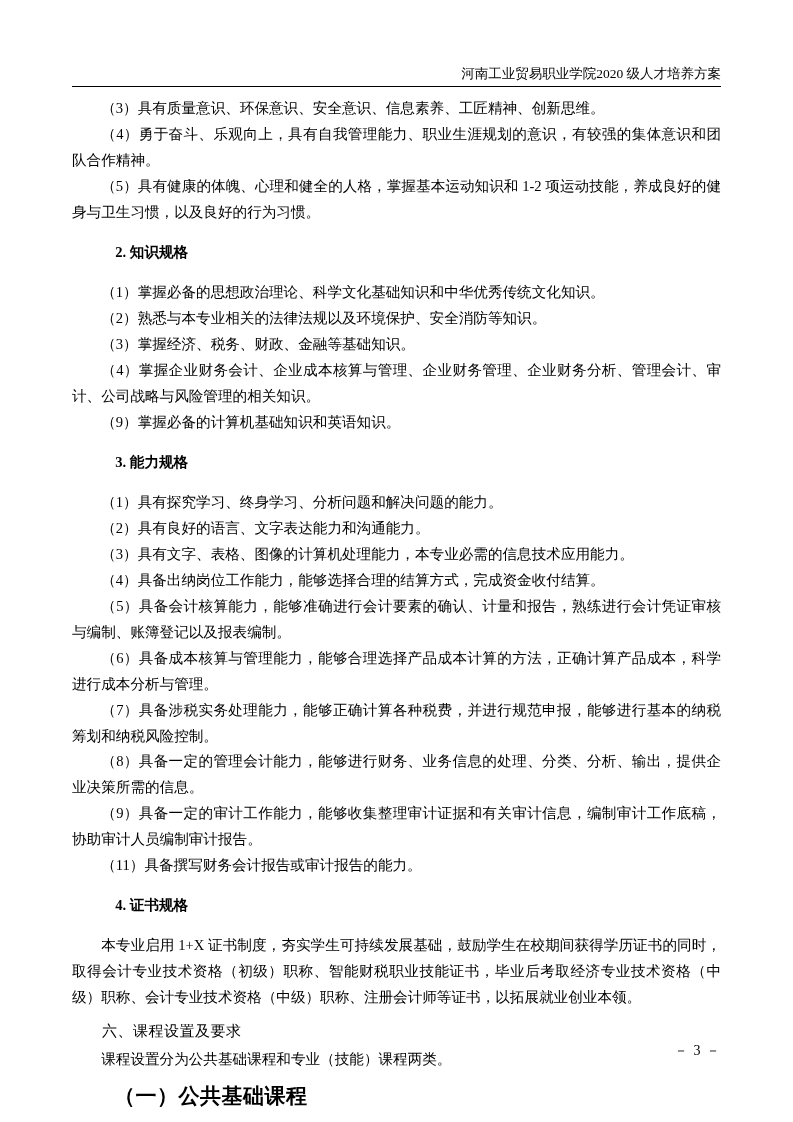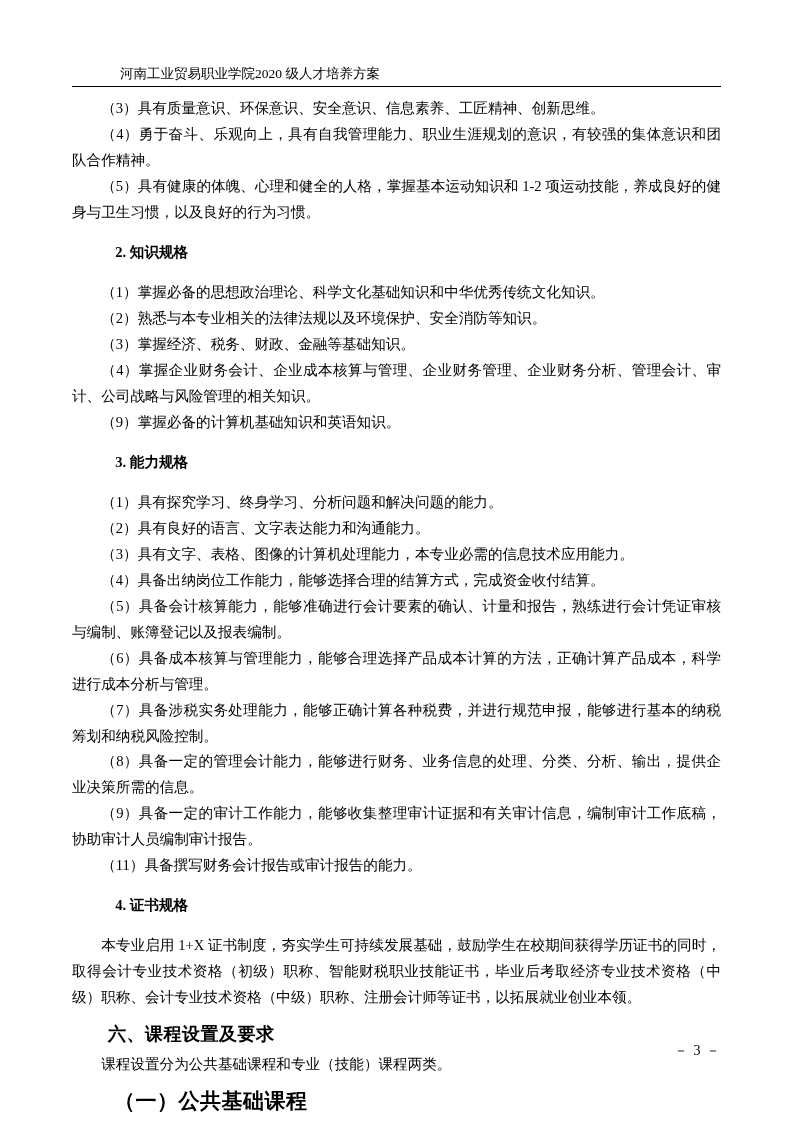--- a/index.html
+++ b/index.html
@@ -16,21 +16,21 @@
   }
   .page {
     position: relative;
     width: 793px;
     height: 1122px;
     box-sizing: border-box;
     padding: 66px 72px 40px 72px;
   }
   .header {
     display: flex;
-    justify-content: flex-start;
+    justify-content: flex-end;
     align-items: flex-end;
     font-size: 13.5px;
     line-height: 1.2;
     padding-bottom: 4px;
     margin-left: 48px;
   }
   .header-rule {
     border-bottom: 1px solid #000;
     margin-bottom: 9px;
   }
@@ -42,22 +42,22 @@
   p {
     margin: 0;
     text-indent: 2em;
   }
   .sub-head {
     font-weight: bold;
     margin: 14px;
     text-indent: 2em;
   }
   .section-head {
-    font-weight: bold;
-    font-size: 18px;
+    font-weight: normal;
+    font-size: 15px;
     margin: 7px 0 2px 0;
     text-indent: 2em;
     letter-spacing: 0.5px;
   }
   .subsection-head {
     font-weight: bold;
     font-size: 21px;
     margin: 5px 0 0 0;
     text-indent: 2em;
     letter-spacing: 0.5px;

